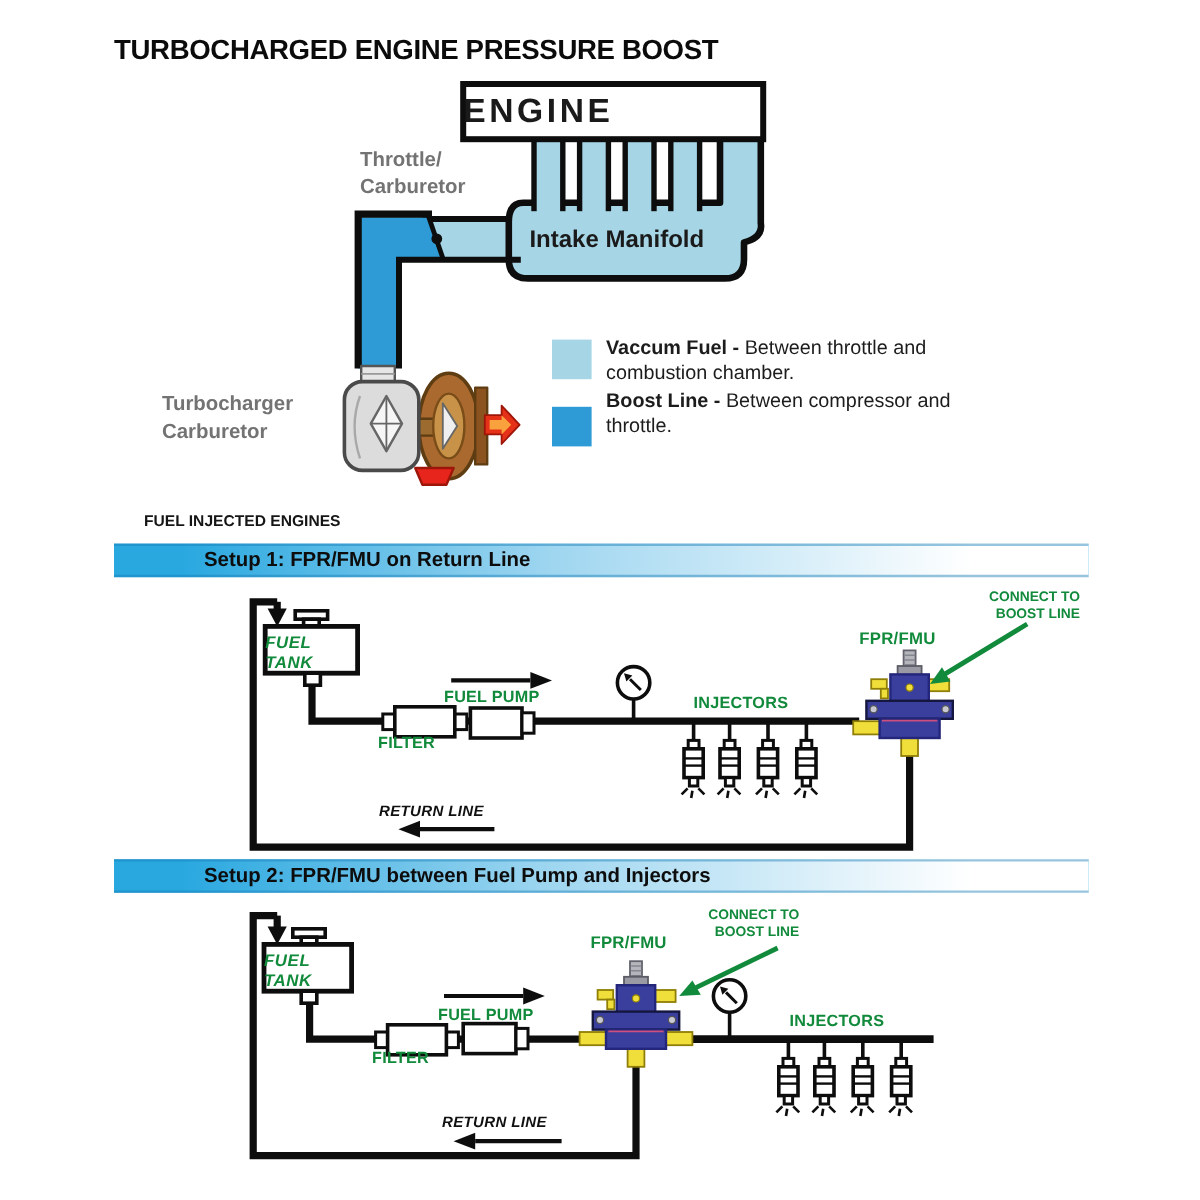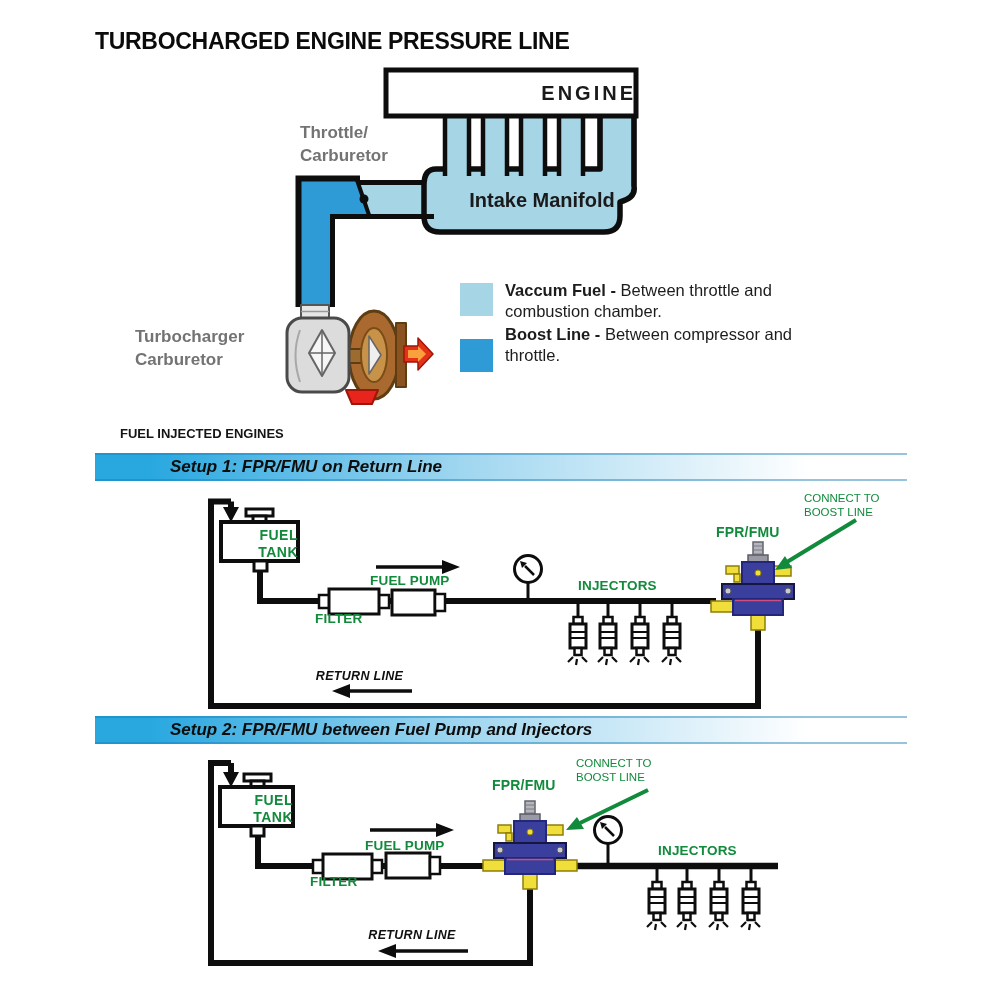--- a/index.html
+++ b/index.html
@@ -11,33 +11,33 @@
     --fpr-navy-dark:#23267A;
     --fitting-yellow:#F0DF3A;
   }
   html,body{margin:0;padding:0;background:#fff;}
   body{width:1000px;height:1000px;position:relative;overflow:hidden;
        font-family:"Liberation Sans", sans-serif;color:#111;}
   .abs{position:absolute;}
   svg{position:absolute;left:0;top:0;}
   .title{font-size:23px;font-weight:800;letter-spacing:-0.3px;color:#0b0b0b;}
   .big-label{font-size:17px;font-weight:bold;line-height:23px;color:#737373;}
-  .engine-text{font-size:20px;font-weight:bold;letter-spacing:3px;text-align:right;color:#1a1a1a;}
+  .engine-text{font-size:28px;font-weight:bold;letter-spacing:3px;text-align:left;color:#1a1a1a;}
   .manifold-text{font-size:20px;font-weight:bold;text-align:center;color:#1a1a1a;}
   .legend-text{font-size:16.5px;line-height:21px;color:#1c1c1c;}
   .legend-text b{font-weight:bold;}
   .section-head{font-size:13px;font-weight:bold;color:#151515;text-align:center;}
   .setup-bar{width:812px;height:24px;line-height:24px;
      background:linear-gradient(90deg,var(--bar-blue) 0%,var(--bar-blue) 7%,#9fd6f0 45%,#ffffff 88%,#ffffff 100%);
-     border-top:2px solid rgba(23,125,181,.45);border-bottom:2px solid rgba(23,125,181,.45);font-style:italic;}
+     border-top:2px solid rgba(23,125,181,.45);border-bottom:2px solid rgba(23,125,181,.45);}
   .setup-bar span{padding-left:75px;font-size:17px;font-weight:bold;color:#0d0d0d;}
   .green{color:var(--label-green);}
   .dlabel{font-size:13.5px;font-weight:bold;text-align:left;letter-spacing:.2px;}
-  .tank-label{font-size:14px;font-weight:bold;text-align:right;line-height:17px;letter-spacing:.5px;}
-  .connect{font-size:11.5px;font-weight:normal;text-align:left;line-height:13.5px;}
+  .tank-label{font-size:14px;font-weight:bold;text-align:left;line-height:17px;letter-spacing:.5px;font-style:italic;}
+  .connect{font-size:11.5px;font-weight:bold;text-align:right;line-height:13.5px;}
   .return{font-size:12.5px;font-weight:bold;text-align:center;color:#101010;letter-spacing:.3px;font-style:italic;}
 </style>
 </head>
 <body>
 
 <svg width="1000" height="1000" viewBox="0 0 1000 1000">
   <defs>
     <g id="inj">
       <line x1="0" y1="0" x2="0" y2="16" stroke="#0d0d0d" stroke-width="3"></line>
       <rect x="-4.5" y="16" width="9" height="7" fill="#fff" stroke="#0d0d0d" stroke-width="2.5"></rect>
@@ -258,24 +258,24 @@
       <polygon points="566,830 577,817 584,829" style="fill:var(--label-green)"></polygon>
     </g>
 
     <g>
       <line x1="468" y1="951" x2="396" y2="951" stroke="#0d0d0d" stroke-width="3.5"></line>
       <polygon points="396,944 396,958 378,951" fill="#0d0d0d"></polygon>
     </g>
   </g>
 </svg>
 
-<div class="abs title" style="left:95px;top:28px;">TURBOCHARGED ENGINE PRESSURE LINE</div>
+<div class="abs title" style="left:95px;top:28px;">TURBOCHARGED ENGINE PRESSURE BOOST</div>
 
 <div class="abs engine-text" style="left:386px;top:70px;width:250px;line-height:46px;">ENGINE</div>
-<div class="abs manifold-text" style="left:444px;top:189px;width:196px;">Intake Manifold</div>
+<div class="abs manifold-text" style="left:416px;top:189px;width:196px;">Intake Manifold</div>
 
 <div class="abs big-label" style="left:300px;top:121px;width:140px;">
   <div>Throttle/</div>
   <div>Carburetor</div>
 </div>
 
 <div class="abs big-label" style="left:135px;top:325px;width:150px;">
   <div>Turbocharger</div>
   <div>Carburetor</div>
 </div>

